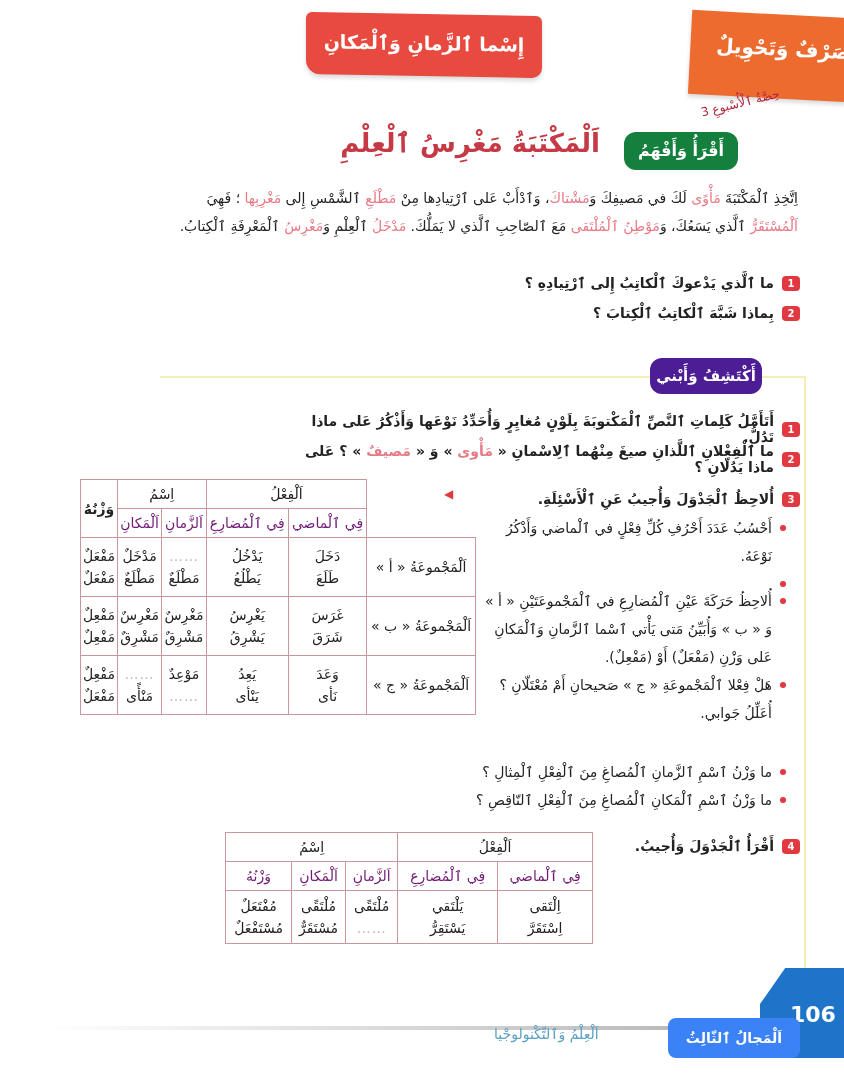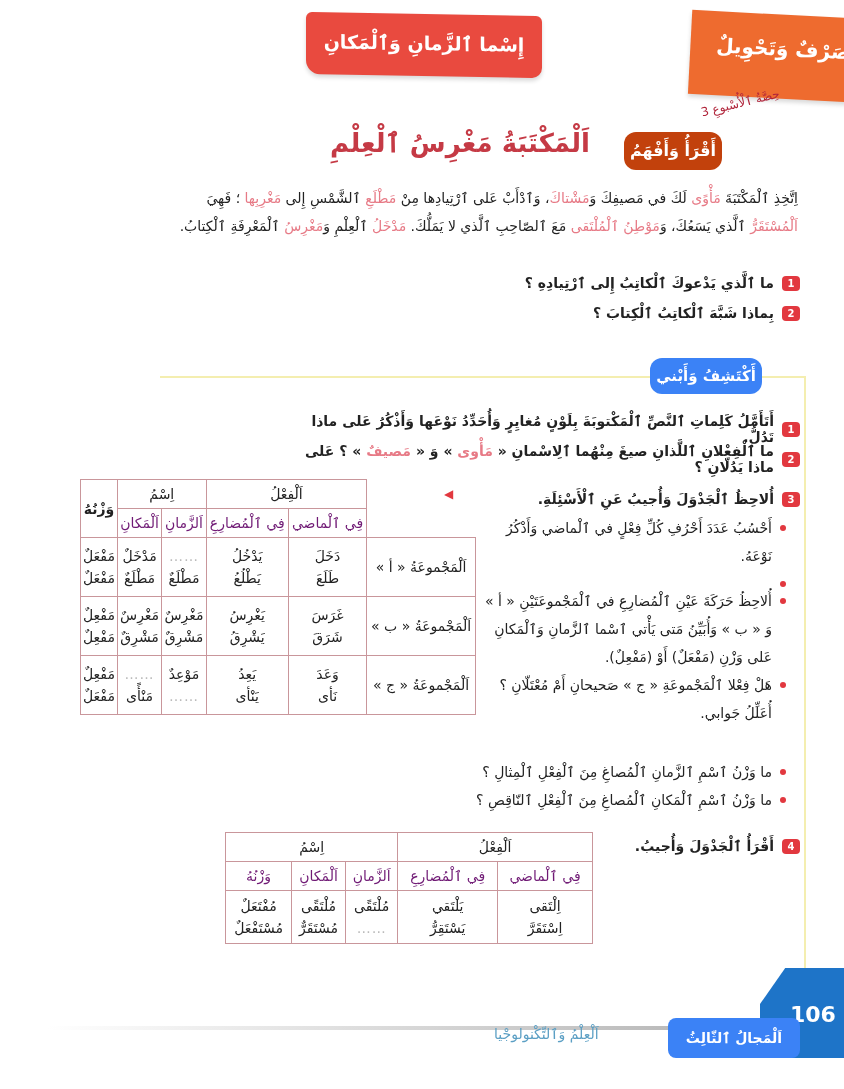--- a/index.html
+++ b/index.html
@@ -4,27 +4,27 @@
 <style>
   html,body{margin:0;padding:0;}
   body{width:844px;height:1089px;background:#fff;position:relative;overflow:hidden;font-family:"DejaVu Sans",sans-serif;color:#222;}
   .abs{position:absolute;}
   .rtl{direction:rtl;unicode-bidi:embed;}
   #top-tab{left:306px;top:14px;width:236px;height:62px;background:#e94a3f;border-radius:6px 6px 10px 14px;box-shadow:0 3px 4px rgba(0,0,0,.15);transform:skewY(1deg);}
   #top-tab span{display:block;text-align:center;color:#fff;font-weight:bold;font-size:19px;line-height:58px;}
   #corner-tab{left:690px;top:14px;width:160px;height:84px;background:#ee6b2f;transform:rotate(3deg);box-shadow:0 3px 4px rgba(0,0,0,.15);}
   #corner-tab span{display:block;color:#fff;font-size:20px;font-weight:bold;padding:22px 0 0 12px;}
   #week-label{left:700px;top:96px;color:#b0243a;font-size:12px;transform:rotate(-14deg);}
-  #read-badge{left:624px;top:132px;width:98px;height:38px;background:#c2410c;border-radius:12px;color:#fff;font-weight:bold;font-size:16px;text-align:center;line-height:38px;}
-  #main-title{left:320px;top:128px;width:280px;text-align:center;color:#c53a45;font-size:26px;font-weight:bold;}
+  #read-badge{left:624px;top:132px;width:114px;height:38px;background:#15803d;border-radius:12px;color:#fff;font-weight:bold;font-size:16px;text-align:center;line-height:38px;}
+  #main-title{left:320px;top:128px;width:280px;text-align:right;color:#c53a45;font-size:26px;font-weight:bold;}
   .para{left:140px;width:658px;font-size:14px;line-height:28px;text-align:justify;}
   .hl{color:#e77a86;}
   .qrow{display:flex;align-items:center;gap:8px;font-size:14px;font-weight:bold;direction:rtl;}
   .num{display:inline-block;width:18px;height:15px;background:#e2383f;color:#fff;border-radius:4px;font-size:10px;text-align:center;line-height:15px;font-weight:bold;flex:0 0 auto;}
-  #discover-badge{left:650px;top:358px;width:112px;height:36px;background:#3b82f6;border-radius:12px;color:#fff;font-weight:bold;font-size:15px;text-align:center;line-height:36px;}
+  #discover-badge{left:650px;top:358px;width:112px;height:36px;background:#4c1d95;border-radius:12px;color:#fff;font-weight:bold;font-size:15px;text-align:center;line-height:36px;}
   #yellow-frame{left:160px;top:376px;width:644px;height:590px;border-right:2px solid #f4eeb0;border-top:2px solid #f4eeb0;}
   .bullet{display:flex;align-items:flex-start;gap:8px;font-size:14px;font-weight:normal;direction:rtl;line-height:28px;}
   .dot{width:6px;height:6px;background:#e2383f;border-radius:50%;margin-top:11px;flex:0 0 auto;}
   table{border-collapse:collapse;direction:rtl;}
   td,th{border:1px solid #c9969b;text-align:center;font-weight:normal;font-size:14px;}
   th{height:26px;}
   .sub{color:#701a75;}
   .dots{color:#bbb;letter-spacing:1px;}
   #table1{left:80px;top:479px;width:396px;}
   #table1 td{height:56px;line-height:22px;}

